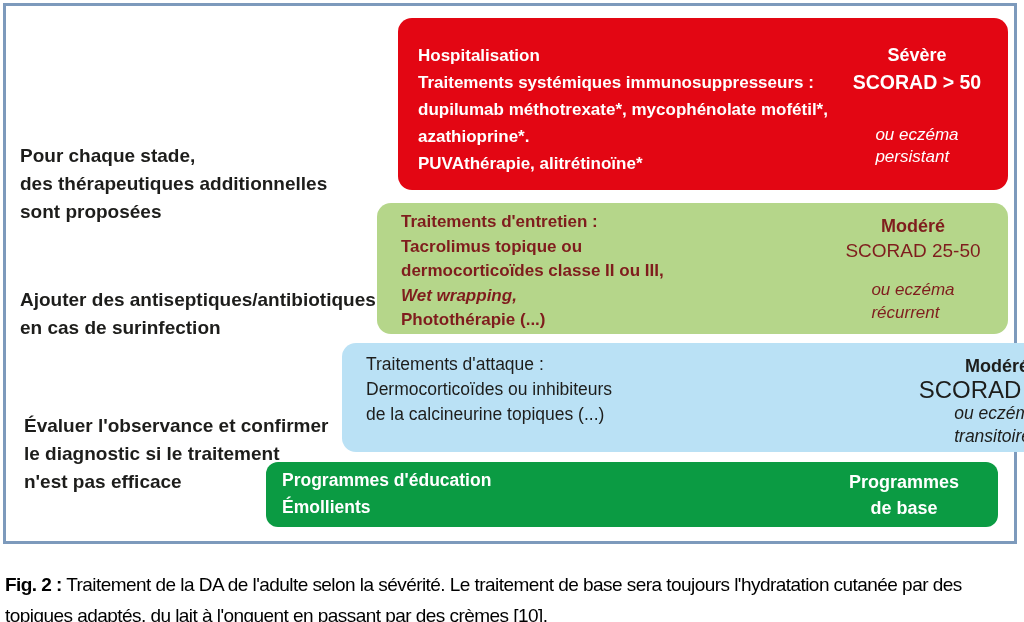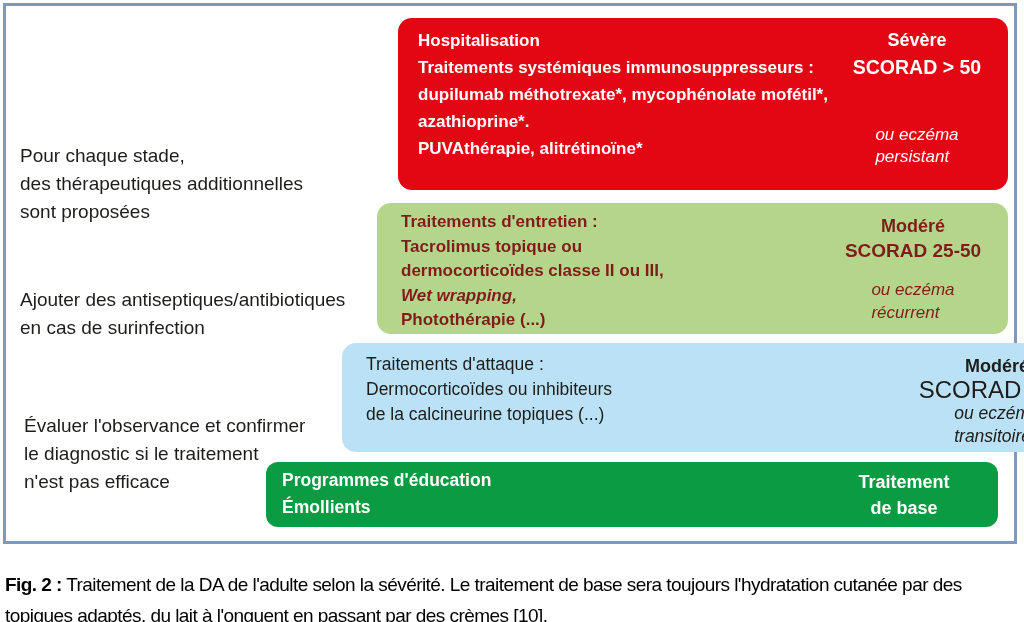--- a/index.html
+++ b/index.html
@@ -20,20 +20,21 @@
     box-sizing: border-box;
     background: #fff;
   }
   
   .side-note {
     position: absolute;
     color: var(--ink, #1d1d1b);
     font-size: 19px;
     line-height: 28px;
     white-space: nowrap;
+    font-weight: bold;
   }
   .side-note.n1 { left: 20px; top: 142px; }
   .side-note.n2 { left: 20px; top: 286px; }
   .side-note.n3 { left: 24px; top: 412px; }
 
   
   .sbox {
     position: absolute;
     box-sizing: border-box;
     display: flex;
@@ -46,40 +47,40 @@
     display: flex;
     flex-direction: column;
     align-items: center;
     text-align: left;
     flex: 0 0 auto;
   }
   .box-severe {
     left: 398px; top: 18px; width: 610px; height: 172px;
     background: var(--red, #e30613);
     color: #fff;
-    padding: 9px 10px 10px 20px;
+    padding: 24px 10px 10px 20px;
   }
   .box-severe .treat { font-weight: bold; font-size: 17px; line-height: 27px; }
   .box-severe .sev { width: 162px; }
   .box-severe .sev-label { font-weight: bold; font-size: 18px; line-height: 27px; }
   .box-severe .sev-score { font-weight: bold; font-size: 19.5px; line-height: 27px; }
   .box-severe .spacer { flex: 1; }
   .box-severe .qual { font-style: italic; font-size: 17px; line-height: 22px; margin-bottom: 12px; }
 
   .box-maint {
     left: 377px; top: 203px; width: 631px; height: 131px;
     background: var(--light-green, #b5d68a);
     color: #7f1d1d;
     padding: 7px 10px 7px 24px;
   }
   .box-maint .treat { font-weight: bold; font-size: 17px; line-height: 24.5px; }
   .box-maint .treat .tl.italic { font-style: italic; }
   .box-maint .sev { width: 170px; }
   .box-maint .sev-label { font-weight: bold; font-size: 18px; line-height: 24px; margin-top: 4px; }
-  .box-maint .sev-score { font-weight: bold; font-size: 19px; line-height: 25px; }
+  .box-maint .sev-score { font-weight: normal; font-size: 19px; line-height: 25px; }
   .box-maint .qual { font-style: italic; font-size: 17px; line-height: 22.5px; margin-top: 16px; }
 
   .box-attack {
     left: 342px; top: 343px; width: 750px; height: 109px;
     background: var(--light-blue, #bae1f5);
     color: var(--ink, #1d1d1b);
     padding: 9px 10px 9px 24px;
   }
   .box-attack .treat { font-size: 17.5px; line-height: 25px; }
   .box-attack .sev { width: 170px; }
@@ -184,21 +185,21 @@
       </div>
     </div>
   </div>
 
   <div class="sbox box-base">
     <div class="treat">
       <div class="tl">Programmes d'éducation</div>
       <div class="tl">Émollients</div>
     </div>
     <div class="sev">
-      <div class="base-label">Traitement</div>
+      <div class="base-label">Programmes</div>
       <div class="base-label">de base</div>
     </div>
   </div>
 
   <div class="caption">
     <span class="cap-label">Fig. 2 :</span><span> Traitement de la DA de l'adulte selon la sévérité. Le traitement de base sera toujours l'hydratation cutanée par des topiques adaptés, du lait à l'onguent en passant par des crèmes [10].</span>
   </div>
 
 </div>
 

